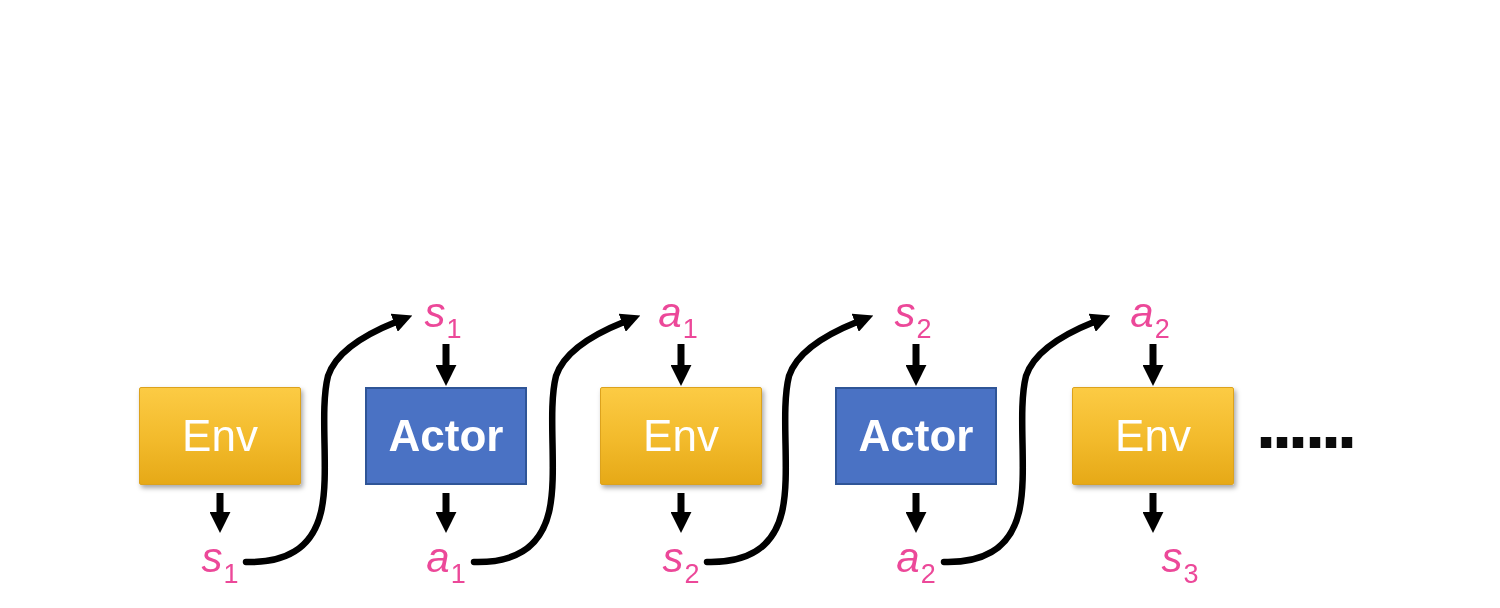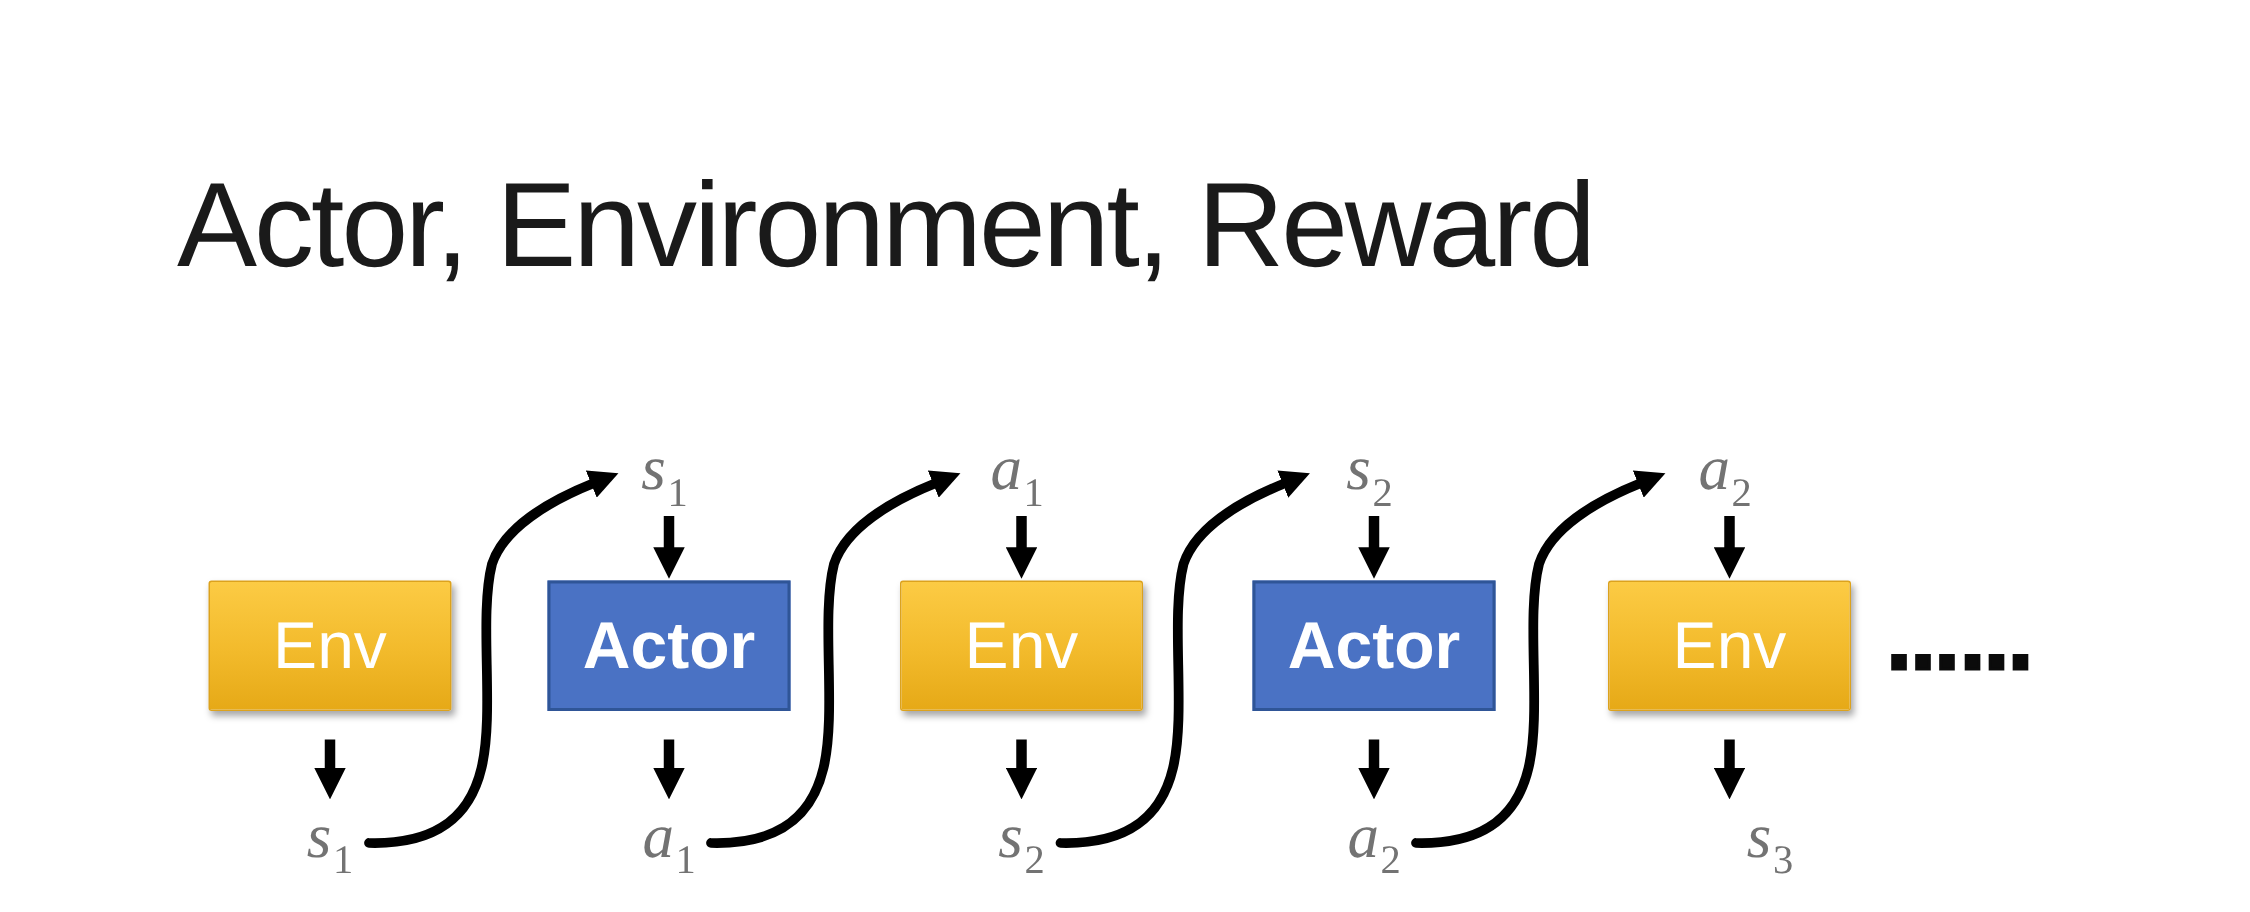--- a/index.html
+++ b/index.html
@@ -7,42 +7,42 @@
     position:relative;width:1500px;height:608px;overflow:hidden;
     background:var(--background,#fff);
     font-family:"Liberation Sans",sans-serif;
   }
   .title{
     position:absolute;left:118px;top:106px;
     font-size:80px;font-weight:400;letter-spacing:-2px;line-height:1.1;
     color:var(--title-text,#1a1a1a);white-space:nowrap;
   }
   .box{
-    position:absolute;top:387px;width:162px;height:87px;
+    position:absolute;top:387px;width:162px;height:98px;
     display:flex;align-items:center;justify-content:center;
     box-sizing:border-box;
   }
   .box .box-label{
     font-size:44px;line-height:1;color:var(--box-text,#fff);
   }
   .box.env{
     background:linear-gradient(180deg,var(--env-top,#FCCB44) 0%,var(--env-mid,#F2BA2B) 55%,var(--env-bottom,#E6A917) 100%);
     border:1px solid var(--env-border,#DCA21D);
     border-radius:2px;
     box-shadow:2px 3px 5px rgba(0,0,0,0.35);
   }
   .box.actor{
     background:var(--actor-fill,#4A72C4);
     border:2px solid var(--actor-border,#2F5597);
     font-weight:bold;
   }
   .mlabel{
     position:absolute;transform:translateX(-50%);
-    font-family:Liberation Serif, serif;font-style:italic;
-    font-size:42px;line-height:1;color:#737373;white-space:nowrap;
+    font-family:Liberation Sans, sans-serif;font-style:italic;
+    font-size:42px;line-height:1;color:#ec4899;white-space:nowrap;
   }
   .mlabel sub{
     font-style:normal;font-size:27px;line-height:1;
     vertical-align:-11px;margin-left:1px;
   }
   .mlabel.top{top:292px;}
   .mlabel.bottom{top:537px;}
   .ellipsis{
     position:absolute;left:1258px;top:406px;
     font-family:"DejaVu Sans",sans-serif;font-weight:700;font-size:48px;line-height:1;
@@ -54,21 +54,20 @@
     pointer-events:none;
   }
   svg.overlay .shaft{stroke:currentColor;fill:none;}
   svg.overlay .flow{stroke:currentColor;fill:none;stroke-linecap:round;}
 </style>
 </head>
 <body>
 
 <div class="slide">
 
-  <div class="title">Actor, Environment, Reward</div>
 
   <svg class="overlay" width="1500" height="608" viewBox="0 0 1500 608">
     <defs>
       <marker id="ah" viewBox="0 0 10 10" refX="1" refY="5" markerWidth="3" markerHeight="3" orient="auto">
         <path d="M0,0 L10,5 L0,10 z" fill="currentColor"></path>
       </marker>
     </defs>
 
     <line class="shaft" x1="446" y1="344" x2="446" y2="367" stroke-width="7" marker-end="url(#ah)"></line>
     <line class="shaft" x1="681" y1="344" x2="681" y2="367" stroke-width="7" marker-end="url(#ah)"></line>

